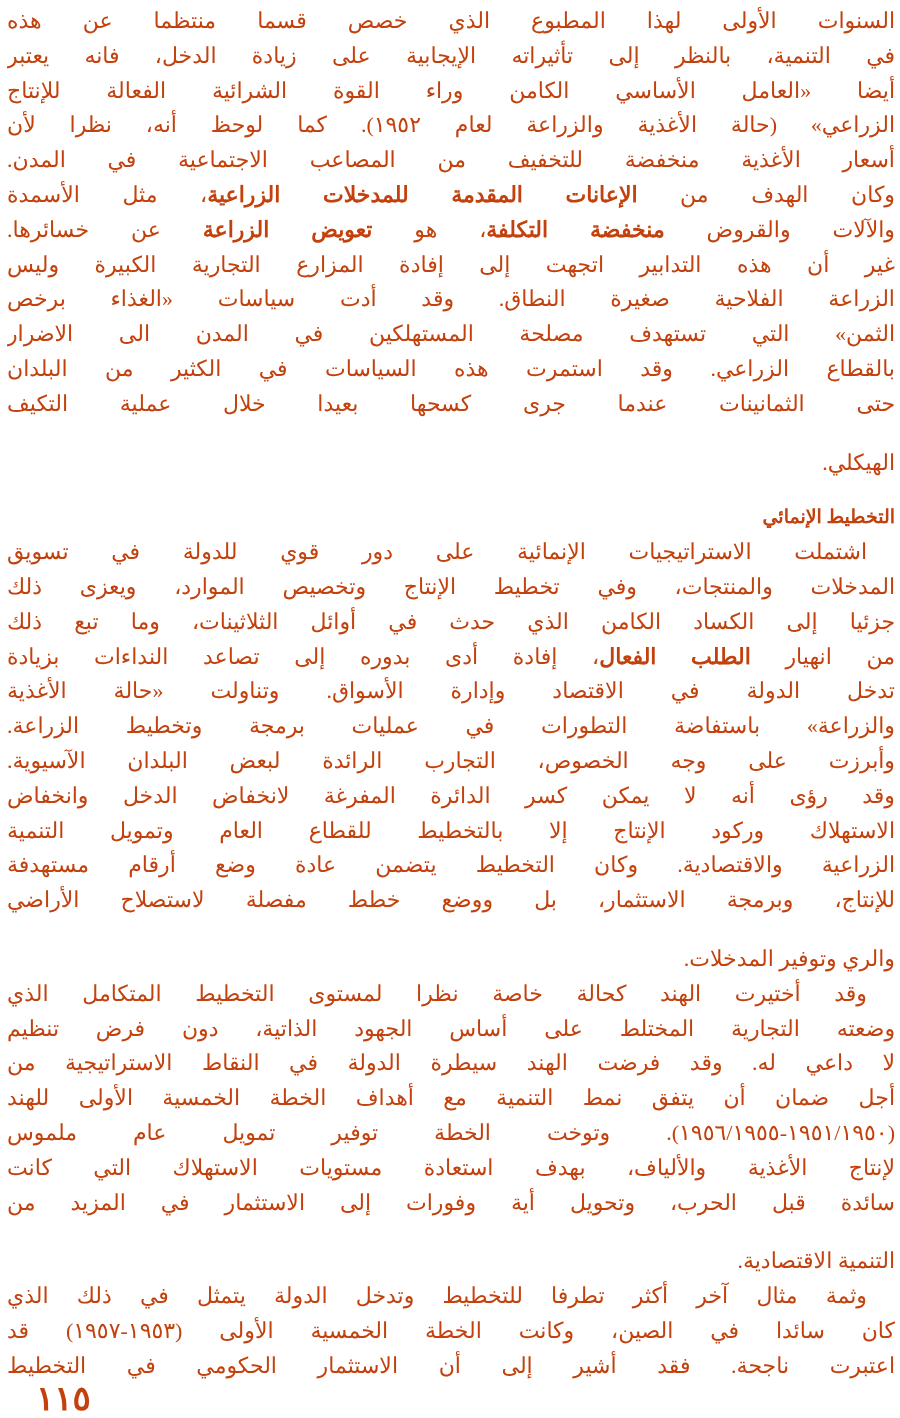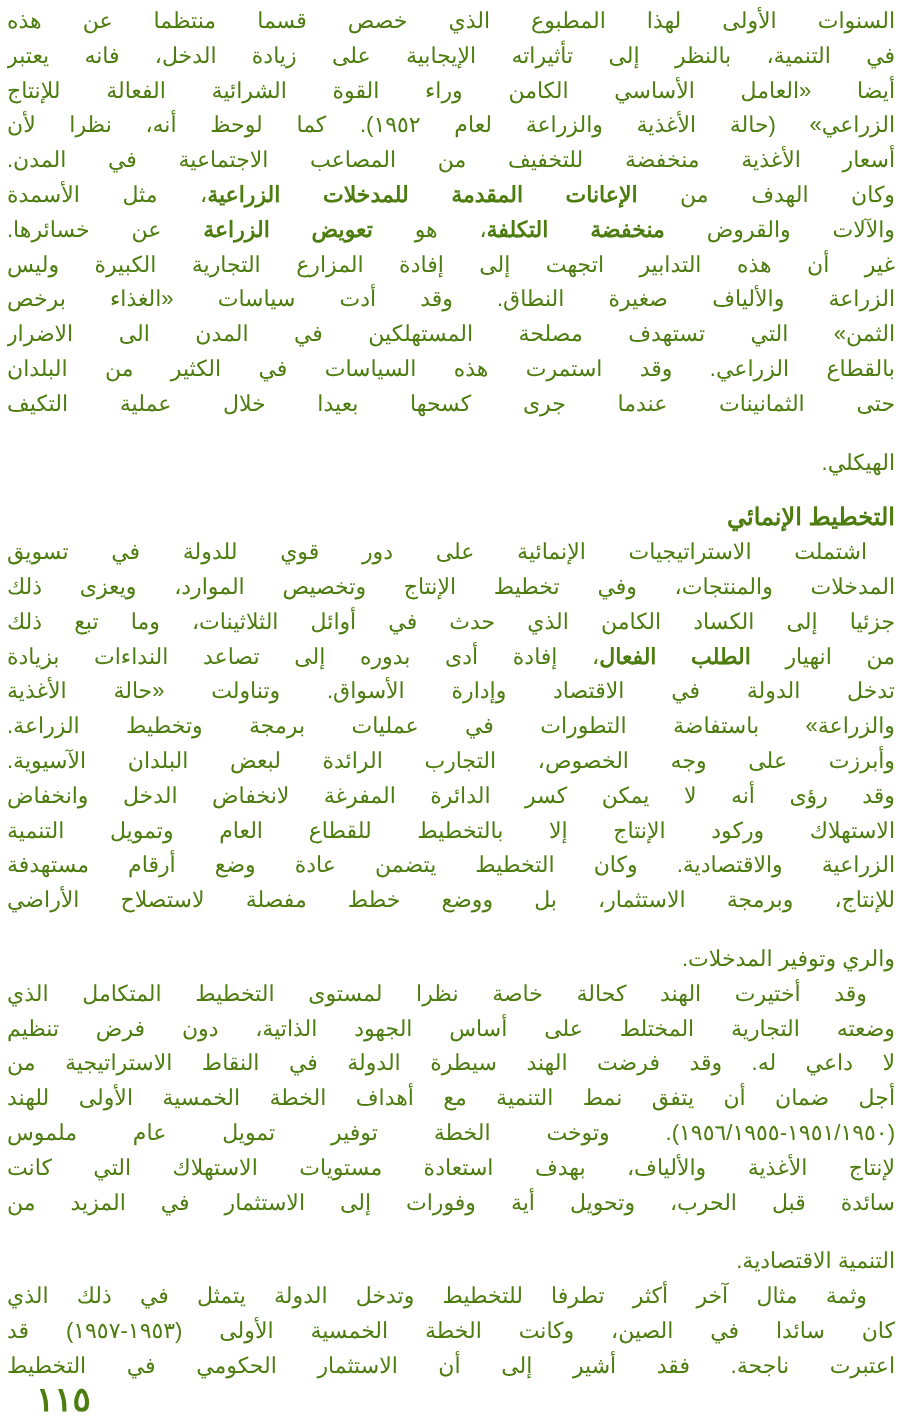--- a/index.html
+++ b/index.html
@@ -6,22 +6,22 @@
     margin: 0;
     padding: 0;
     background: #ffffff;
   }
   .page {
     position: relative;
     width: 900px;
     height: 1418px;
     background: #ffffff;
     overflow: hidden;
-    font-family: Liberation Sans, sans-serif;
-    color: #4d7c0f;
+    font-family: Liberation Serif, serif;
+    color: #c2410c;
   }
   .text-column {
     position: absolute;
     top: 4px;
     right: 5px;
     left: 7px;
     direction: rtl;
     font-size: 22px;
   }
   .paragraph { margin: 0; }
@@ -40,21 +40,21 @@
   }
   .line.indent {
     text-indent: 28px;
   }
   .seg { font-weight: normal; }
   .seg.b { font-weight: bold; }
   .heading {
     margin-top: 20px;
     height: 34.8px;
     line-height: 34.8px;
-    font-size: 24px;
+    font-size: 19px;
     font-weight: bold;
     text-align: right;
   }
   .page-number {
     position: absolute;
     left: 8px;
     bottom: 2px;
     font-size: 34px;
     font-weight: bold;
     line-height: 1;
@@ -70,21 +70,21 @@
   <div class="text-column" id="text-column">
       <div class="paragraph">
         <div class="line"><span class="seg">السنوات الأولى لهذا المطبوع الذي خصص قسما منتظما عن هذه</span></div>
         <div class="line"><span class="seg">في التنمية، بالنظر إلى تأثيراته الإيجابية على زيادة الدخل، فانه يعتبر</span></div>
         <div class="line"><span class="seg">أيضا «العامل الأساسي الكامن وراء القوة الشرائية الفعالة للإنتاج</span></div>
         <div class="line"><span class="seg">الزراعي» (حالة الأغذية والزراعة لعام ١٩٥٢). كما لوحظ أنه، نظرا لأن</span></div>
         <div class="line"><span class="seg">أسعار الأغذية منخفضة للتخفيف من المصاعب الاجتماعية في المدن.</span></div>
         <div class="line"><span class="seg">وكان الهدف من </span><span class="seg b">الإعانات المقدمة للمدخلات الزراعية</span><span class="seg">، مثل الأسمدة</span></div>
         <div class="line"><span class="seg">والآلات والقروض </span><span class="seg b">منخفضة التكلفة</span><span class="seg">، هو </span><span class="seg b">تعويض الزراعة</span><span class="seg"> عن خسائرها.</span></div>
         <div class="line"><span class="seg">غير أن هذه التدابير اتجهت إلى إفادة المزارع التجارية الكبيرة وليس</span></div>
-        <div class="line"><span class="seg">الزراعة والألياف صغيرة النطاق. وقد أدت سياسات «الغذاء برخص</span></div>
+        <div class="line"><span class="seg">الزراعة الفلاحية صغيرة النطاق. وقد أدت سياسات «الغذاء برخص</span></div>
         <div class="line"><span class="seg">الثمن» التي تستهدف مصلحة المستهلكين في المدن الى الاضرار</span></div>
         <div class="line"><span class="seg">بالقطاع الزراعي. وقد استمرت هذه السياسات في الكثير من البلدان</span></div>
         <div class="line"><span class="seg">حتى الثمانينات عندما جرى كسحها بعيدا خلال عملية التكيف</span></div>
         <div class="line short"><span class="seg">الهيكلي.</span></div>
       </div>
       <div class="heading">التخطيط الإنمائي</div>
       <div class="paragraph">
         <div class="line indent"><span class="seg">اشتملت الاستراتيجيات الإنمائية على دور قوي للدولة في تسويق</span></div>
         <div class="line"><span class="seg">المدخلات والمنتجات، وفي تخطيط الإنتاج وتخصيص الموارد، ويعزى ذلك</span></div>
         <div class="line"><span class="seg">جزئيا إلى الكساد الكامن الذي حدث في أوائل الثلاثينات، وما تبع ذلك</span></div>

